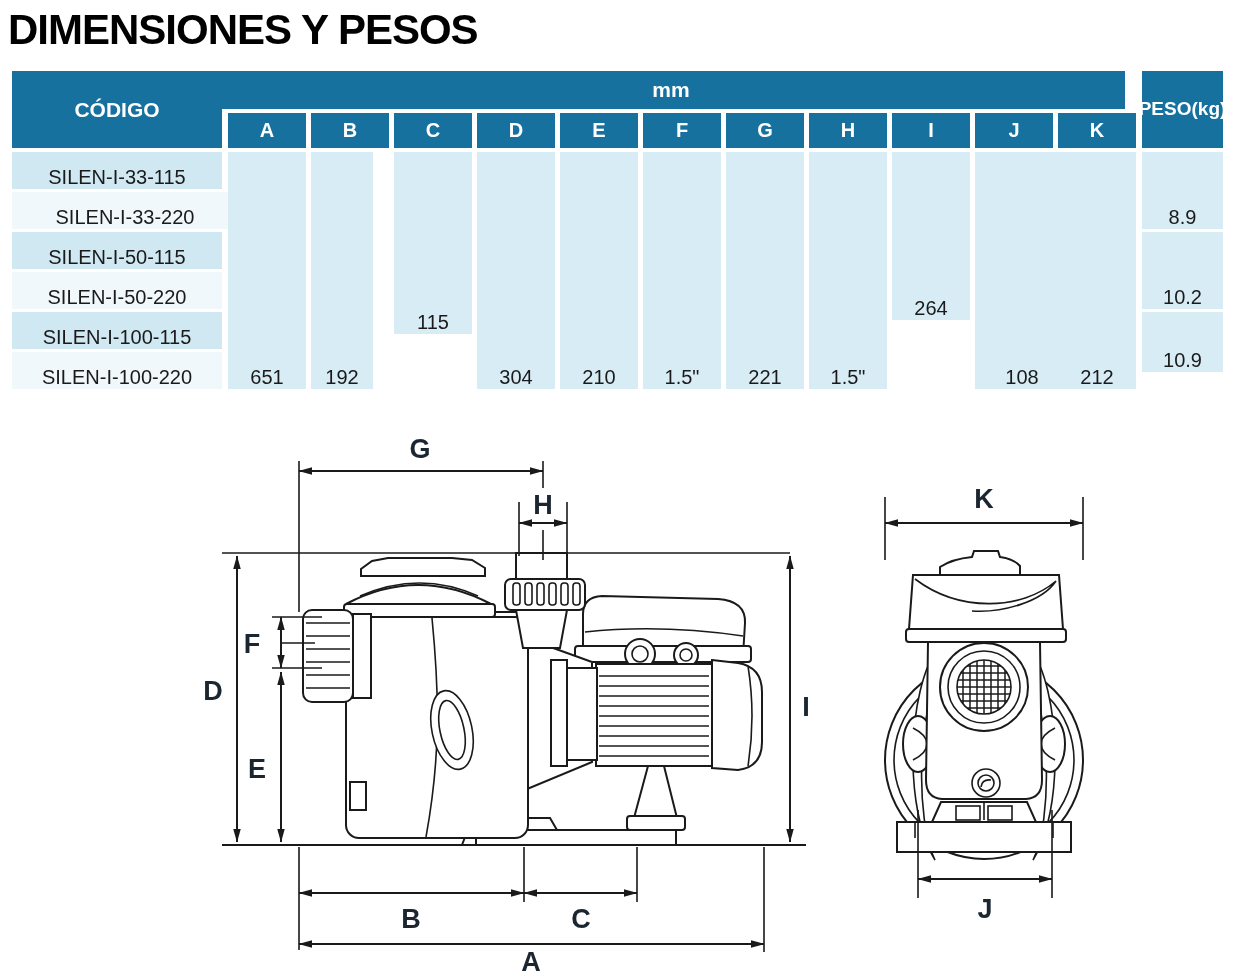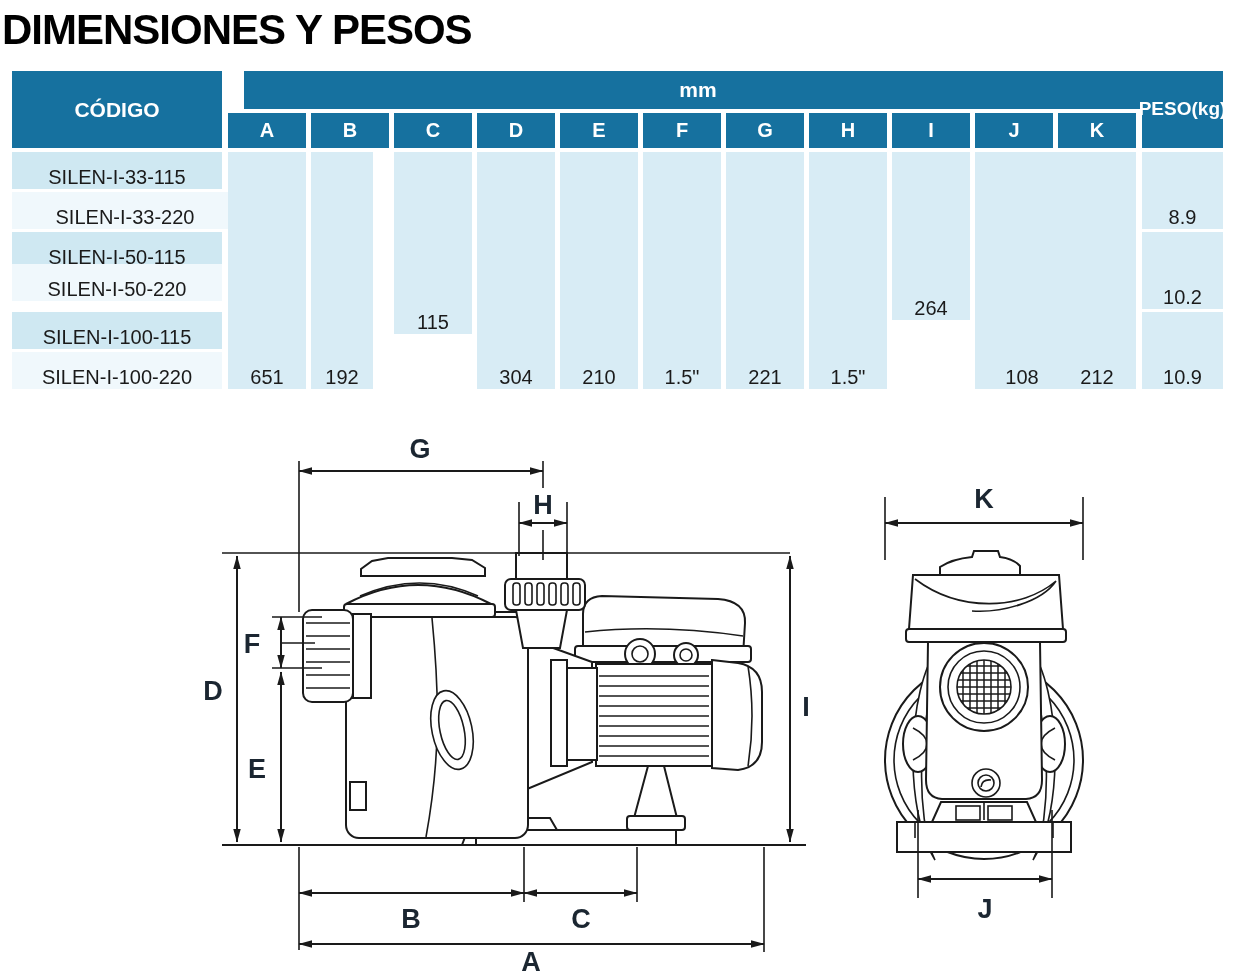--- a/index.html
+++ b/index.html
@@ -1,19 +1,19 @@
 <!DOCTYPE html>
 <html><head>
 <meta charset="utf-8">
 <style>
   html,body{margin:0;padding:0;background:#fff;}
   #page{position:relative;width:1235px;height:973px;background:#fff;
         font-family:"Liberation Sans",sans-serif;overflow:hidden;}
   .abs{position:absolute;}
-  #title{left:2px;top:6px;font-size:42px;font-weight:bold;letter-spacing:-1px;color:#000;}
+  #title{left:8px;top:6px;font-size:42px;font-weight:bold;letter-spacing:-1px;color:#000;}
   .hcell{background:var(--hdr);color:#fff;font-weight:bold;display:flex;
          align-items:center;justify-content:center;text-align:center;}
   .bcell{display:flex;align-items:flex-end;justify-content:center;color:#1a1a1a;font-size:20px;}
   .codecell{font-size:20px;}
   svg text{font-family:"Liberation Sans",sans-serif;font-weight:bold;fill:#1b2631;}
   .dim{stroke:#1a1a1a;stroke-width:2;fill:none;}
   .thin{stroke:#1a1a1a;stroke-width:1.6;fill:none;}
   .shape{stroke:#1a1a1a;stroke-width:2;fill:#fff;}
   .shapethin{stroke:#1a1a1a;stroke-width:1.6;fill:#fff;}
 </style>
@@ -23,21 +23,21 @@
 <div id="page" style="--hdr:#16719f">
 
   <div class="abs" id="title">DIMENSIONES Y PESOS</div>
 
   <div class="abs" style="left:0;top:0;width:1235px;height:400px;">
 
     <div class="abs hcell" style="left:12px;top:71px;width:210px;height:77px;font-size:21px;">
         <span>CÓDIGO</span>
       </div>
 
-    <div class="abs hcell" style="left:244px;top:71px;width:908px;height:38px;font-size:21px;">
+    <div class="abs hcell" style="left:217px;top:71px;width:908px;height:38px;font-size:21px;">
         <span>mm</span>
       </div>
 
     <div class="abs hcell" style="left:1142px;top:71px;width:81px;height:77px;font-size:19px;flex-direction:row;line-height:1.2;">
       <span>PESO</span>
       <span>(kg)</span>
     </div>
 
     <div class="abs hcell" style="left:228px;top:113px;width:78px;height:35px;font-size:20px;">
         <span>A</span>
@@ -75,21 +75,21 @@
 
     <div class="abs bcell codecell" style="left:12px;top:152px;width:210px;height:37px;background:#cfe8f2;">
         <span>SILEN-I-33-115</span>
       </div>
     <div class="abs bcell codecell" style="left:12px;top:192px;width:210px;height:37px;background:#f0f8fc;padding-left:8px;">
         <span>SILEN-I-33-220</span>
       </div>
     <div class="abs bcell codecell" style="left:12px;top:232px;width:210px;height:37px;background:#cfe8f2;">
         <span>SILEN-I-50-115</span>
       </div>
-    <div class="abs bcell codecell" style="left:12px;top:264px;width:210px;height:37px;background:#f0f8fc;">
+    <div class="abs bcell codecell" style="left:12px;top:272px;width:210px;height:37px;background:#f0f8fc;">
         <span>SILEN-I-50-220</span>
       </div>
     <div class="abs bcell codecell" style="left:12px;top:312px;width:210px;height:37px;background:#cfe8f2;">
         <span>SILEN-I-100-115</span>
       </div>
     <div class="abs bcell codecell" style="left:12px;top:352px;width:210px;height:37px;background:#f0f8fc;">
         <span>SILEN-I-100-220</span>
       </div>
 
     <div class="abs bcell" style="left:228px;top:152px;width:78px;height:237px;background:#d8ecf5;">
@@ -125,21 +125,21 @@
     <div class="abs bcell" style="left:1058px;top:152px;width:78px;height:237px;background:#d8ecf5;">
         <span>212</span>
       </div>
 
     <div class="abs bcell" style="left:1142px;top:152px;width:81px;height:77px;background:#d8ecf5;">
         <span>8.9</span>
       </div>
     <div class="abs bcell" style="left:1142px;top:232px;width:81px;height:77px;background:#d8ecf5;">
         <span>10.2</span>
       </div>
-    <div class="abs bcell" style="left:1142px;top:312px;width:81px;height:77px;background:#d8ecf5;">
+    <div class="abs bcell" style="left:1142px;top:312px;width:81px;height:60px;background:#d8ecf5;">
         <span>10.9</span>
       </div>
   </div>
 
   <svg class="abs" style="left:0;top:430px;" width="1235" height="543" viewBox="0 430 1235 543">
     <defs>
       <marker id="arr" viewBox="0 0 12 8" refX="11.5" refY="4" markerWidth="14" markerHeight="10" markerUnits="userSpaceOnUse" orient="auto-start-reverse">
         <path d="M0,0.7 L12,4 L0,7.3 Z" fill="#1a1a1a"></path>
       </marker>
       <clipPath id="gridclip">

